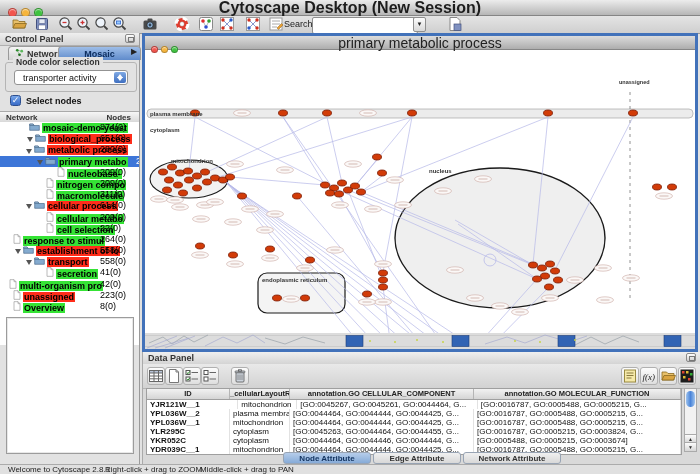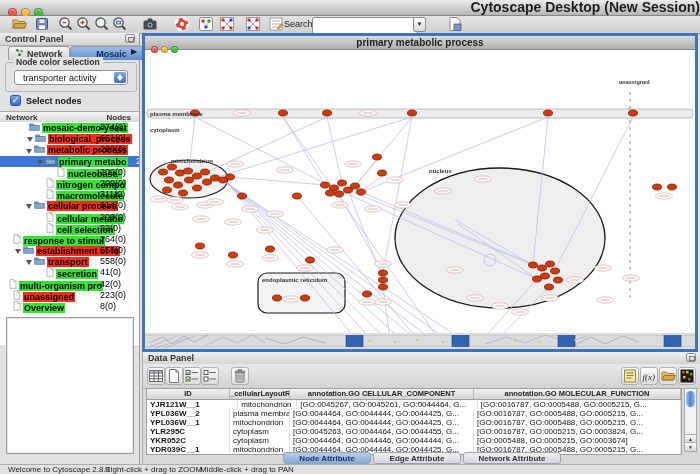--- a/index.html
+++ b/index.html
@@ -1,21 +1,21 @@
 <!DOCTYPE html>
 <html><head>
 <meta charset="utf-8">
 <style>
   html,body{margin:0;padding:0;background:#888;}
   #app{position:relative;width:700px;height:474px;background:#e2e2e2;
        font-family:"Liberation Sans","DejaVu Sans",sans-serif;overflow:hidden;}
   .abs{position:absolute;}
   
   .titlebar{left:0;top:0;width:700px;height:15px;background:linear-gradient(#ececec,#b6b6b6);border-bottom:1px solid #858585;}
-  .wtitle{position:absolute;left:0;top:0;width:100%;text-align:right;font-size:14px;font-weight:bold;color:#1d1d1d;line-height:15px;border-radius:7px;}
+  .wtitle{position:absolute;left:0;top:0;width:100%;text-align:center;font-size:16px;font-weight:bold;color:#1d1d1d;line-height:15px;border-radius:7px;}
   .lights{position:absolute;left:8px;top:3px;}
   .tl{width:9px;height:9px;border-radius:50%;display:inline-block;margin-right:4px;box-shadow:inset 0 1px 1px rgba(255,255,255,.6);border:1px solid rgba(0,0,0,.25);box-sizing:border-box;}
   .tl.r{background:#f2544c;} .tl.y{background:#f6b53b;} .tl.g{background:#3fc23f;}
   .toolbar{left:0;top:16px;width:700px;height:17px;background:linear-gradient(#e4e4e4,#cfcfcf);border-bottom:1px solid #979797;}
   .tbtn{position:absolute;top:0px;width:17px;height:16px;cursor:default;}
   .searchlbl{position:absolute;top:3px;font-size:9px;color:#222;}
   .searchfield{position:absolute;top:1px;height:13px;background:#fff;border:1px solid #8f8f8f;border-radius:2px;}
   .searcharrow{position:absolute;top:1px;width:13px;height:15px;background:linear-gradient(#fdfdfd,#d8d8d8);border:1px solid #8f8f8f;border-radius:2px;box-sizing:border-box;font-size:6px;text-align:center;line-height:13px;color:#222;}
   
   .cpanel{left:0;top:33px;width:140px;height:431px;background:#e2e2e2;border-right:1px solid #9a9a9a;box-sizing:border-box;}
@@ -44,21 +44,21 @@
   .disc{display:inline-block;width:0;height:0;border-left:3.5px solid transparent;border-right:3.5px solid transparent;border-top:5px solid #555;margin-right:2px;vertical-align:middle;}
   .discsp{display:inline-block;width:9px;}
   .hl-green{background:#35e335;padding:0 1px;}
   .hl-red{background:#ff2d1a;padding:0 1px;}
   .tcount{position:absolute;left:100px;top:0;font-weight:normal;color:#000;}
   .trow.sel .tcount{color:#fff;margin-left:36px;}
   .birdseye{position:absolute;background:#fff;border:1px solid #9c9c9c;box-shadow:inset 0 0 0 1px #e8e8e8;}
   
   .netwin{left:142px;top:33px;width:556px;height:319px;border:3px solid #4272ba;box-sizing:border-box;background:#fff;}
   .ntitle{position:absolute;left:0;top:0;width:100%;height:14px;background:linear-gradient(#dcdcdc,#adadad);border-bottom:1px solid #868686;box-sizing:border-box;}
-  .ntitle .nt{position:absolute;width:100%;text-align:center;font-size:10px;font-weight:bold;color:#222;line-height:14px;}
+  .ntitle .nt{position:absolute;width:100%;text-align:center;font-size:14px;font-weight:normal;color:#222;line-height:14px;}
   .ntitle .tl{width:7px;height:7px;margin-right:3px;}
   .nlights{position:absolute;left:6px;top:3px;}
   #netsvg{position:absolute;left:0;top:14px;}
   
   .dpanel{left:142px;top:352px;width:558px;height:112px;background:#d9d9d9;box-sizing:border-box;border-left:1px solid #aaa;}
   .dptool{position:absolute;left:0;top:12px;width:100%;height:24px;background:linear-gradient(#e9e9e9,#d2d2d2);border-bottom:1px solid #b5b5b5;}
   .dbtn{position:absolute;top:3px;width:18px;height:18px;border:1px solid #b0b0b0;border-radius:3px;background:linear-gradient(#fcfcfc,#dedede);box-sizing:border-box;}
   .dtable{position:absolute;left:3px;top:36px;width:536px;background:#fff;border:1px solid #9f9f9f;box-sizing:border-box;}
   .dhr{display:flex;height:10px;background:linear-gradient(#f2f2f2,#d5d5d5);border-bottom:1px solid #9f9f9f;}
   .dhc{font-size:7.5px;font-weight:bold;color:#222;text-align:center;overflow:hidden;white-space:nowrap;border-right:1px solid #b5b5b5;box-sizing:border-box;line-height:10px;}
@@ -175,21 +175,21 @@
       <span class="floatic"></span>
     </div>
     <div id="cp-tabs">
         <div class="tab normal" style="left:8px;top:13px;width:62px"><svg width="9" height="9" viewBox="0 0 10 10">
             <line x1="2.5" y1="2.5" x2="7.5" y2="3.5" stroke="#7a7" stroke-width=".7"></line>
             <line x1="2.5" y1="2.5" x2="5" y2="7.5" stroke="#7a7" stroke-width=".7"></line>
             <circle cx="2.5" cy="2.5" r="1.5" fill="#2a8a2a"></circle>
             <circle cx="7.5" cy="3.5" r="1.5" fill="#5cb85c"></circle>
             <circle cx="5" cy="7.5" r="1.5" fill="#1e6e1e"></circle>
           </svg> <span>Network</span></div>
-        <div class="tab sel" style="left:70px;top:13px;width:83px"><span>Mosaic</span></div>
+        <div class="tab sel" style="left:58px;top:13px;width:83px"><span>Mosaic</span></div>
       </div>
     <span class="tabarrow" style="left:131px;top:14px">▶</span>
 
     <div class="groupbox" style="left:5px;top:29px;width:130px;height:28px">
       <span class="grouplbl">Node color selection</span>
       <div class="combo" style="left:8px;top:7px;width:114px;height:15px">
         <span class="cval">transporter activity</span>
         <span class="stepper">
             <i class="up"></i>
             <i class="dn"></i>

